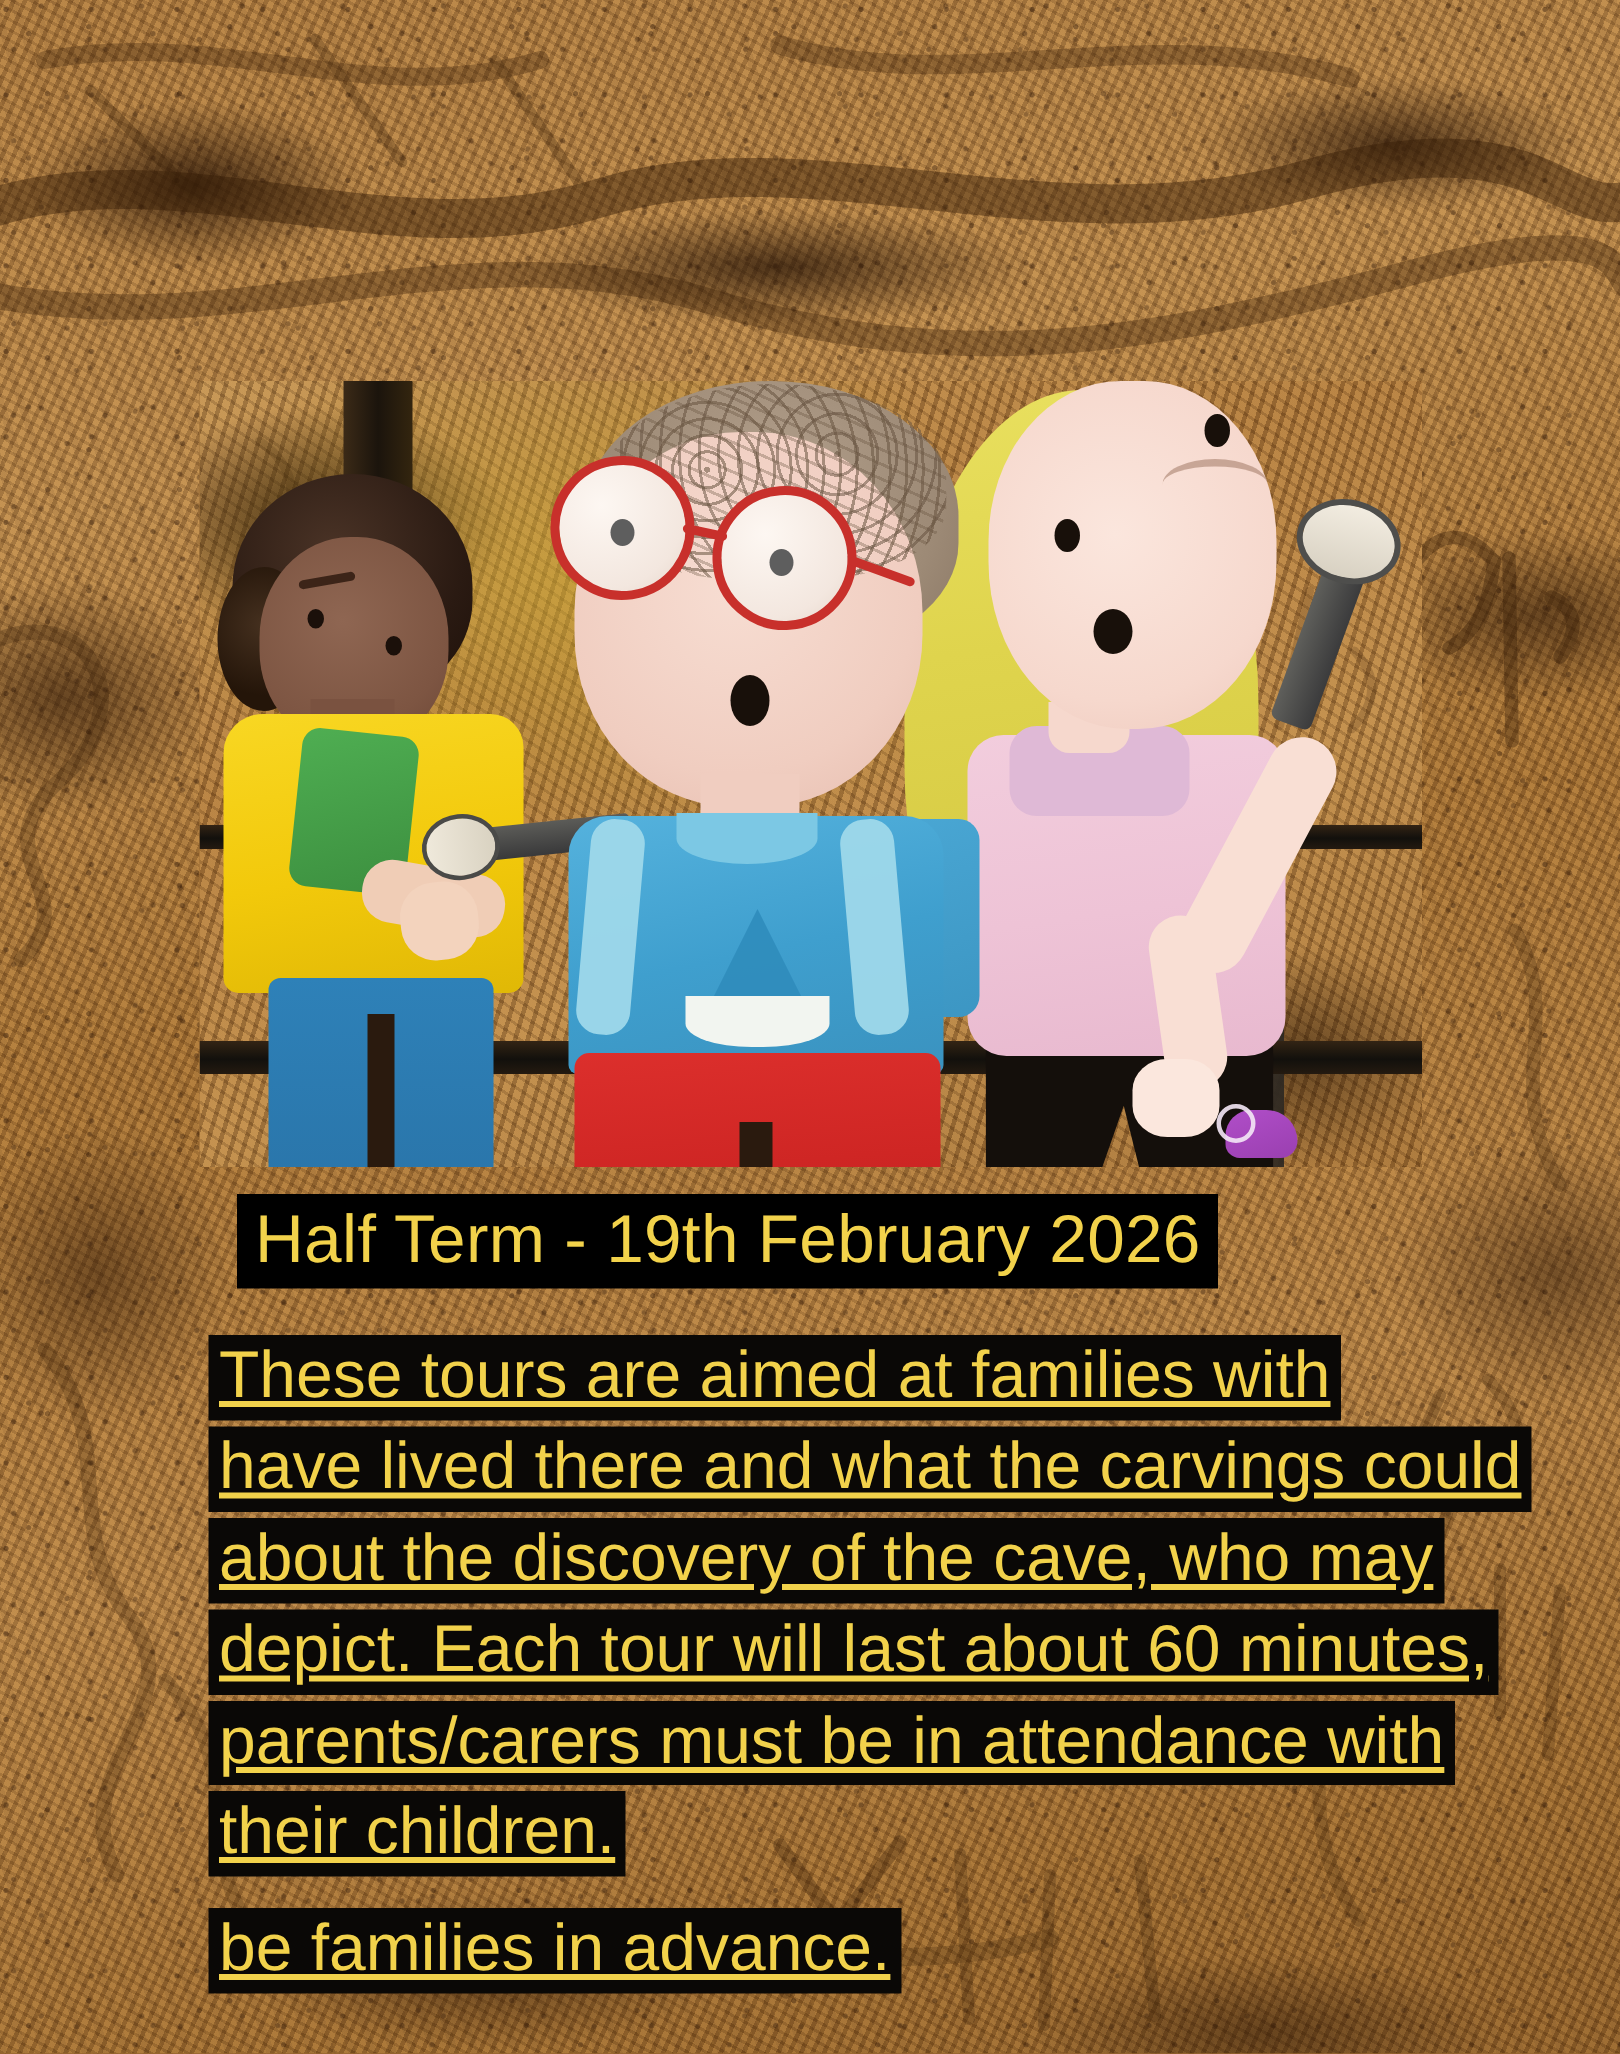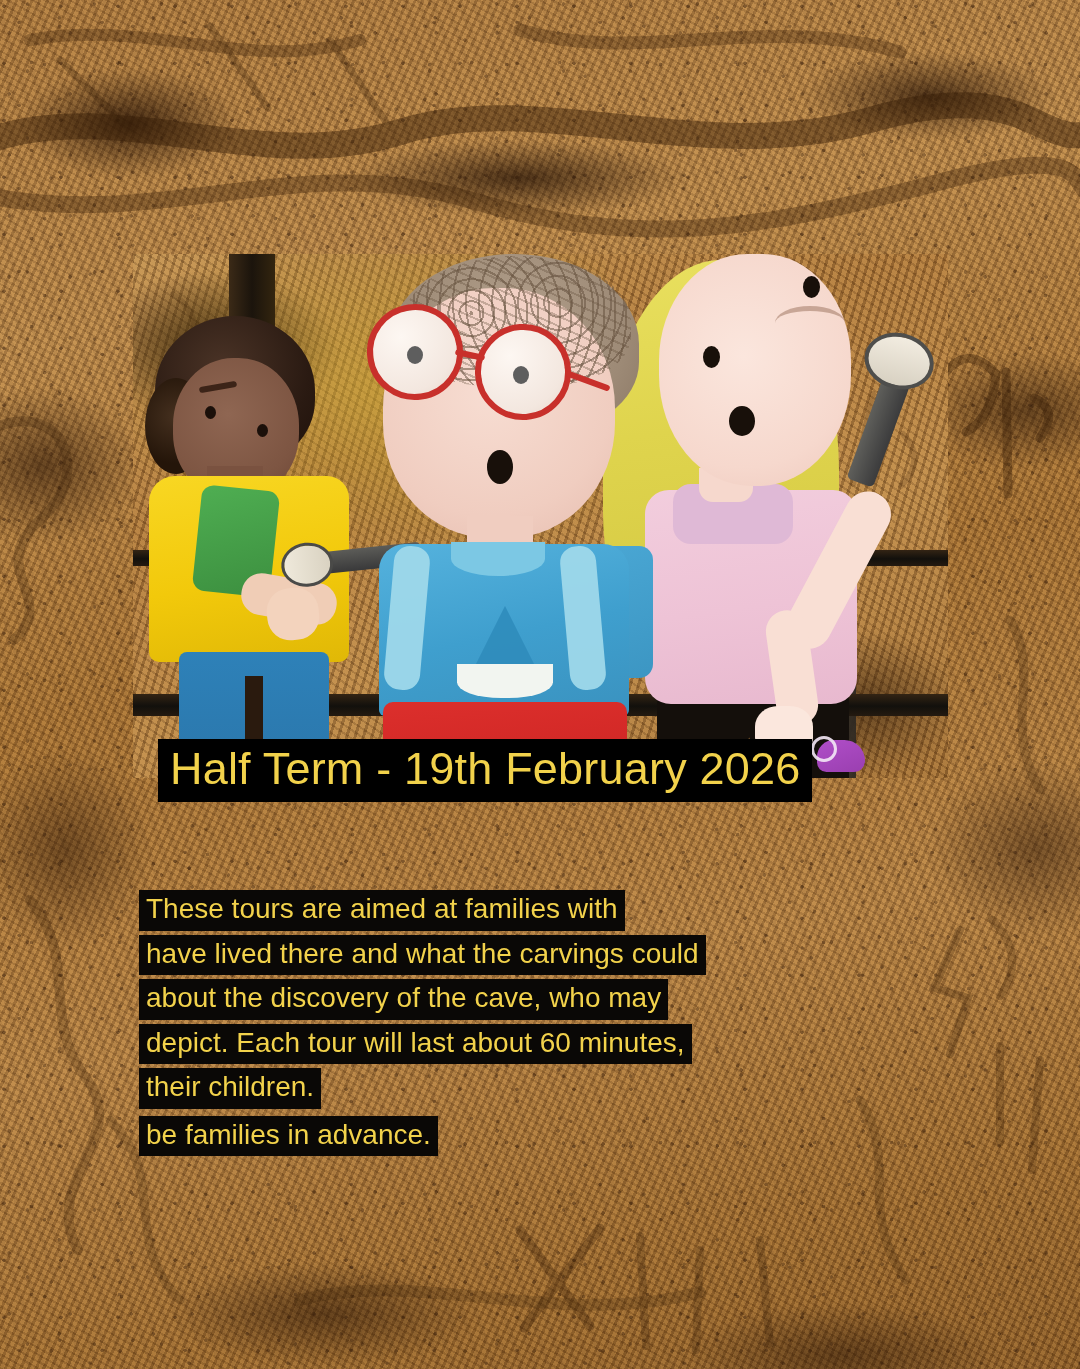--- a/index.html
+++ b/index.html
@@ -338,36 +338,36 @@
     border:4px solid #4e4e4c;
   }
   #torch-right .body {
     position:absolute; left:18px; top:44px; width:28px; height:112px;
     border-radius:5px; background:linear-gradient(90deg,#5f5f5b,#3b3b3c);
     transform:rotate(6deg);
   }
 
   
   #headline {
-    position:absolute; left:158px; top:739px;
+    position:absolute; left:158px; top:796px;
     background:#000; color:#f2d24b;
     font-size:45px; line-height:1.06; letter-spacing:.2px;
     padding:6px 12px 9px 12px; white-space:nowrap;
     font-weight:400;
   }
   #body-copy {
     position:absolute; left:139px; top:890px; width:830px;
   }
   #body-copy .line {
     display:table; background:#0a0806; color:#f2d24b;
-    font-size:28px; line-height:1.02;
+    font-size:44px; line-height:1.02;
     padding:5px 7px 7px 7px; margin-bottom:4px;
-    white-space:nowrap; font-weight:400;
-  }
-  #body-copy .gap { margin-bottom:7px; }
+    white-space:nowrap; font-weight:400;text-decoration:underline;
+  }
+  #body-copy .gap { margin-bottom:21px; }
 </style>
 </head>
 <body>
 
 <div id="cave-wall">
   <div id="cave-speckle"></div>
 
   <div class="wall-carving" style="left:0;top:0;width:1080px;height:1369px;">
     <svg width="1080" height="1369" viewBox="0 0 1080 1369">
       <g stroke="#351c06" fill="none" stroke-linecap="round">
@@ -489,15 +489,16 @@
   </div>
 </div>
 
 <div id="headline">Half Term - 19th February 2026</div>
 
 <div id="body-copy">
   <div class="line">These tours are aimed at families with</div>
   <div class="line">have lived there and what the carvings could</div>
   <div class="line">about the discovery of the cave, who may</div>
   <div class="line">depict. Each tour will last about 60 minutes,</div>
+  <div class="line">parents/carers must be in attendance with</div>
   <div class="line gap">their children.</div>
   <div class="line">be families in advance.</div>
 </div>
 
 </body></html>

